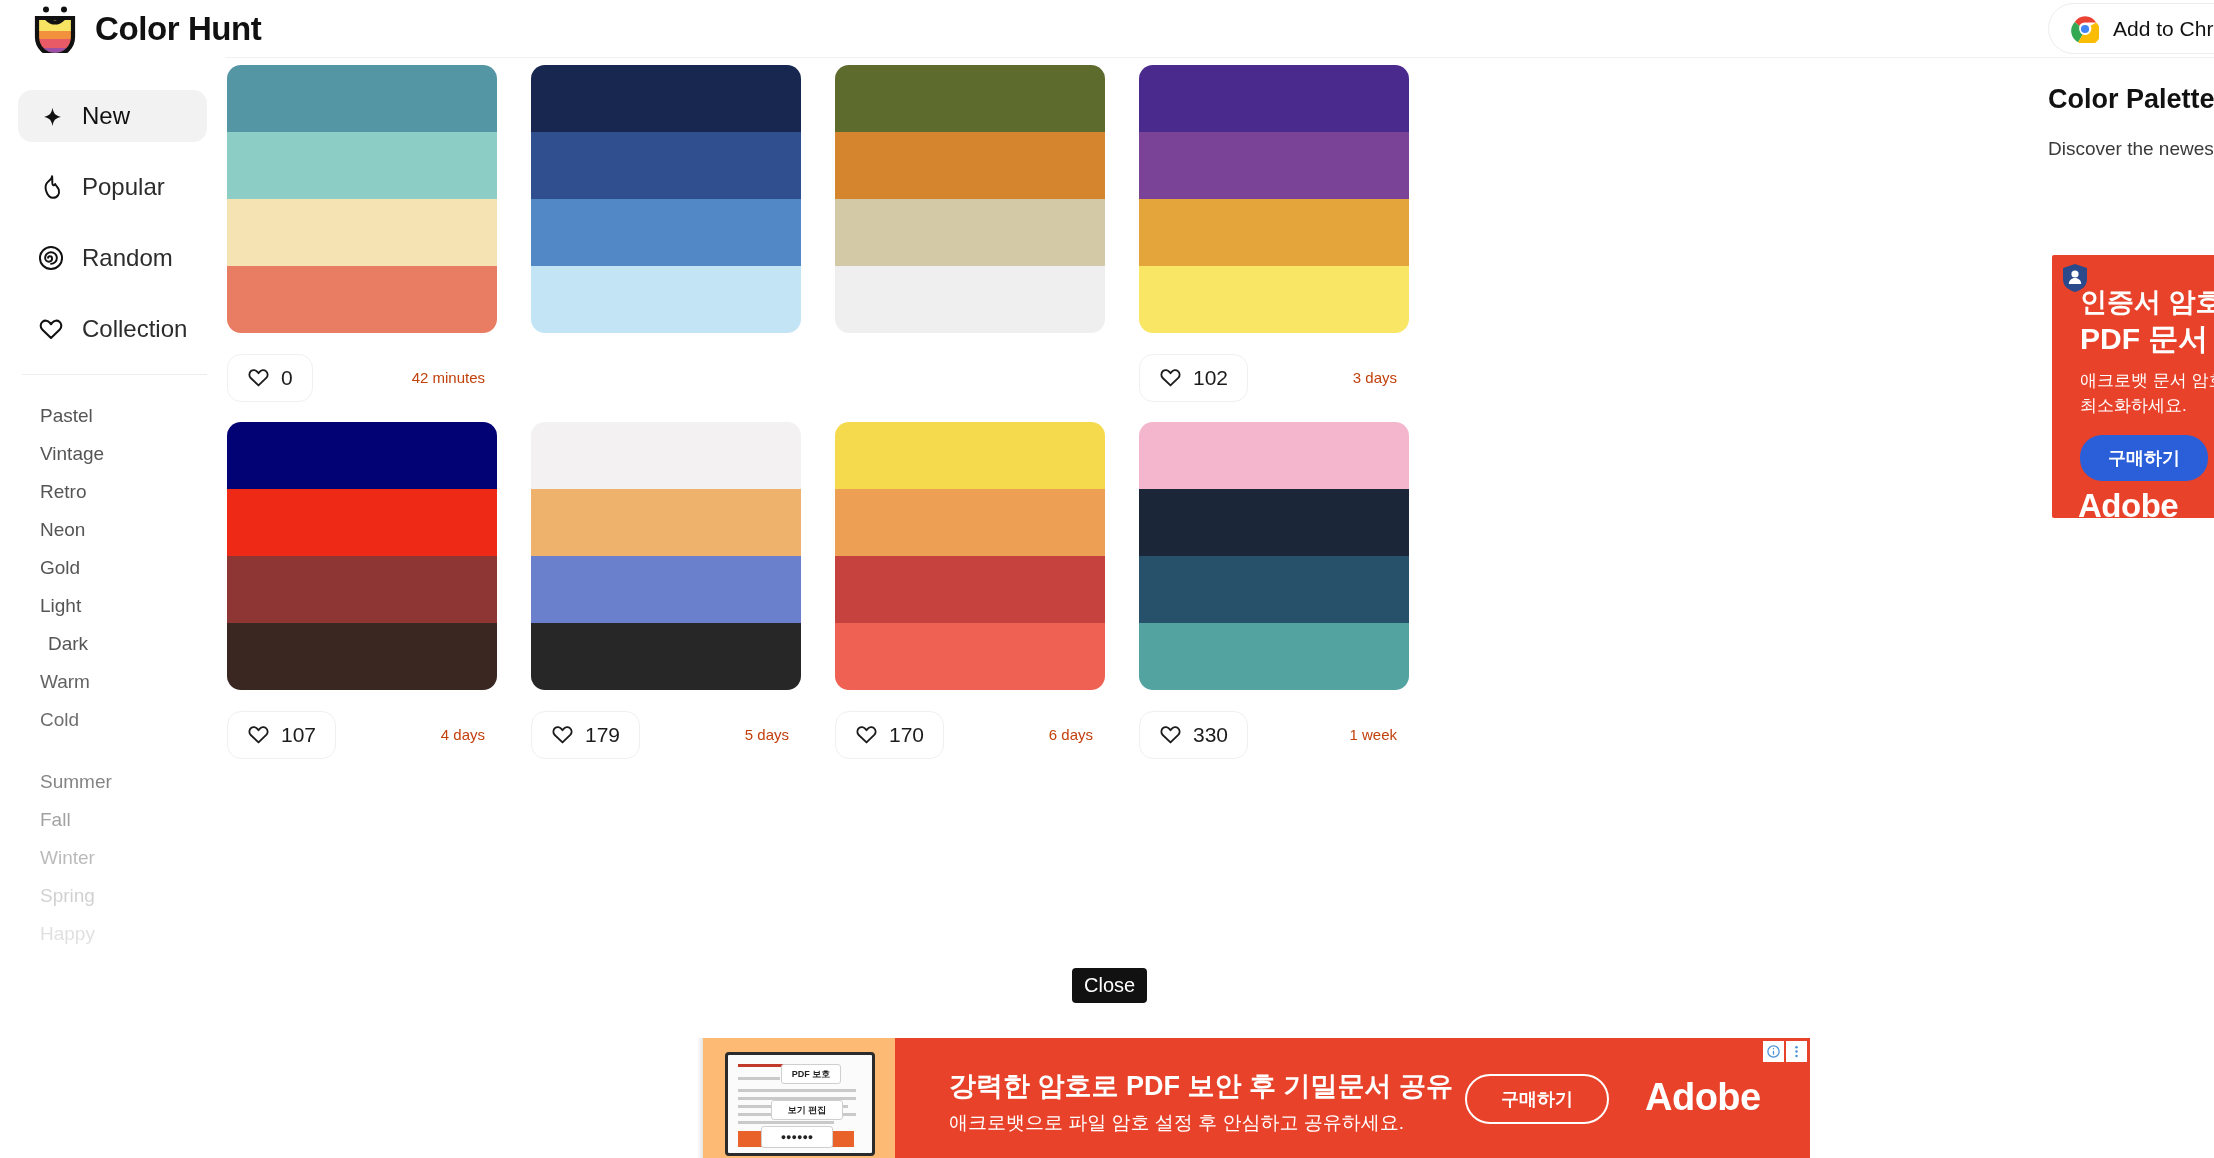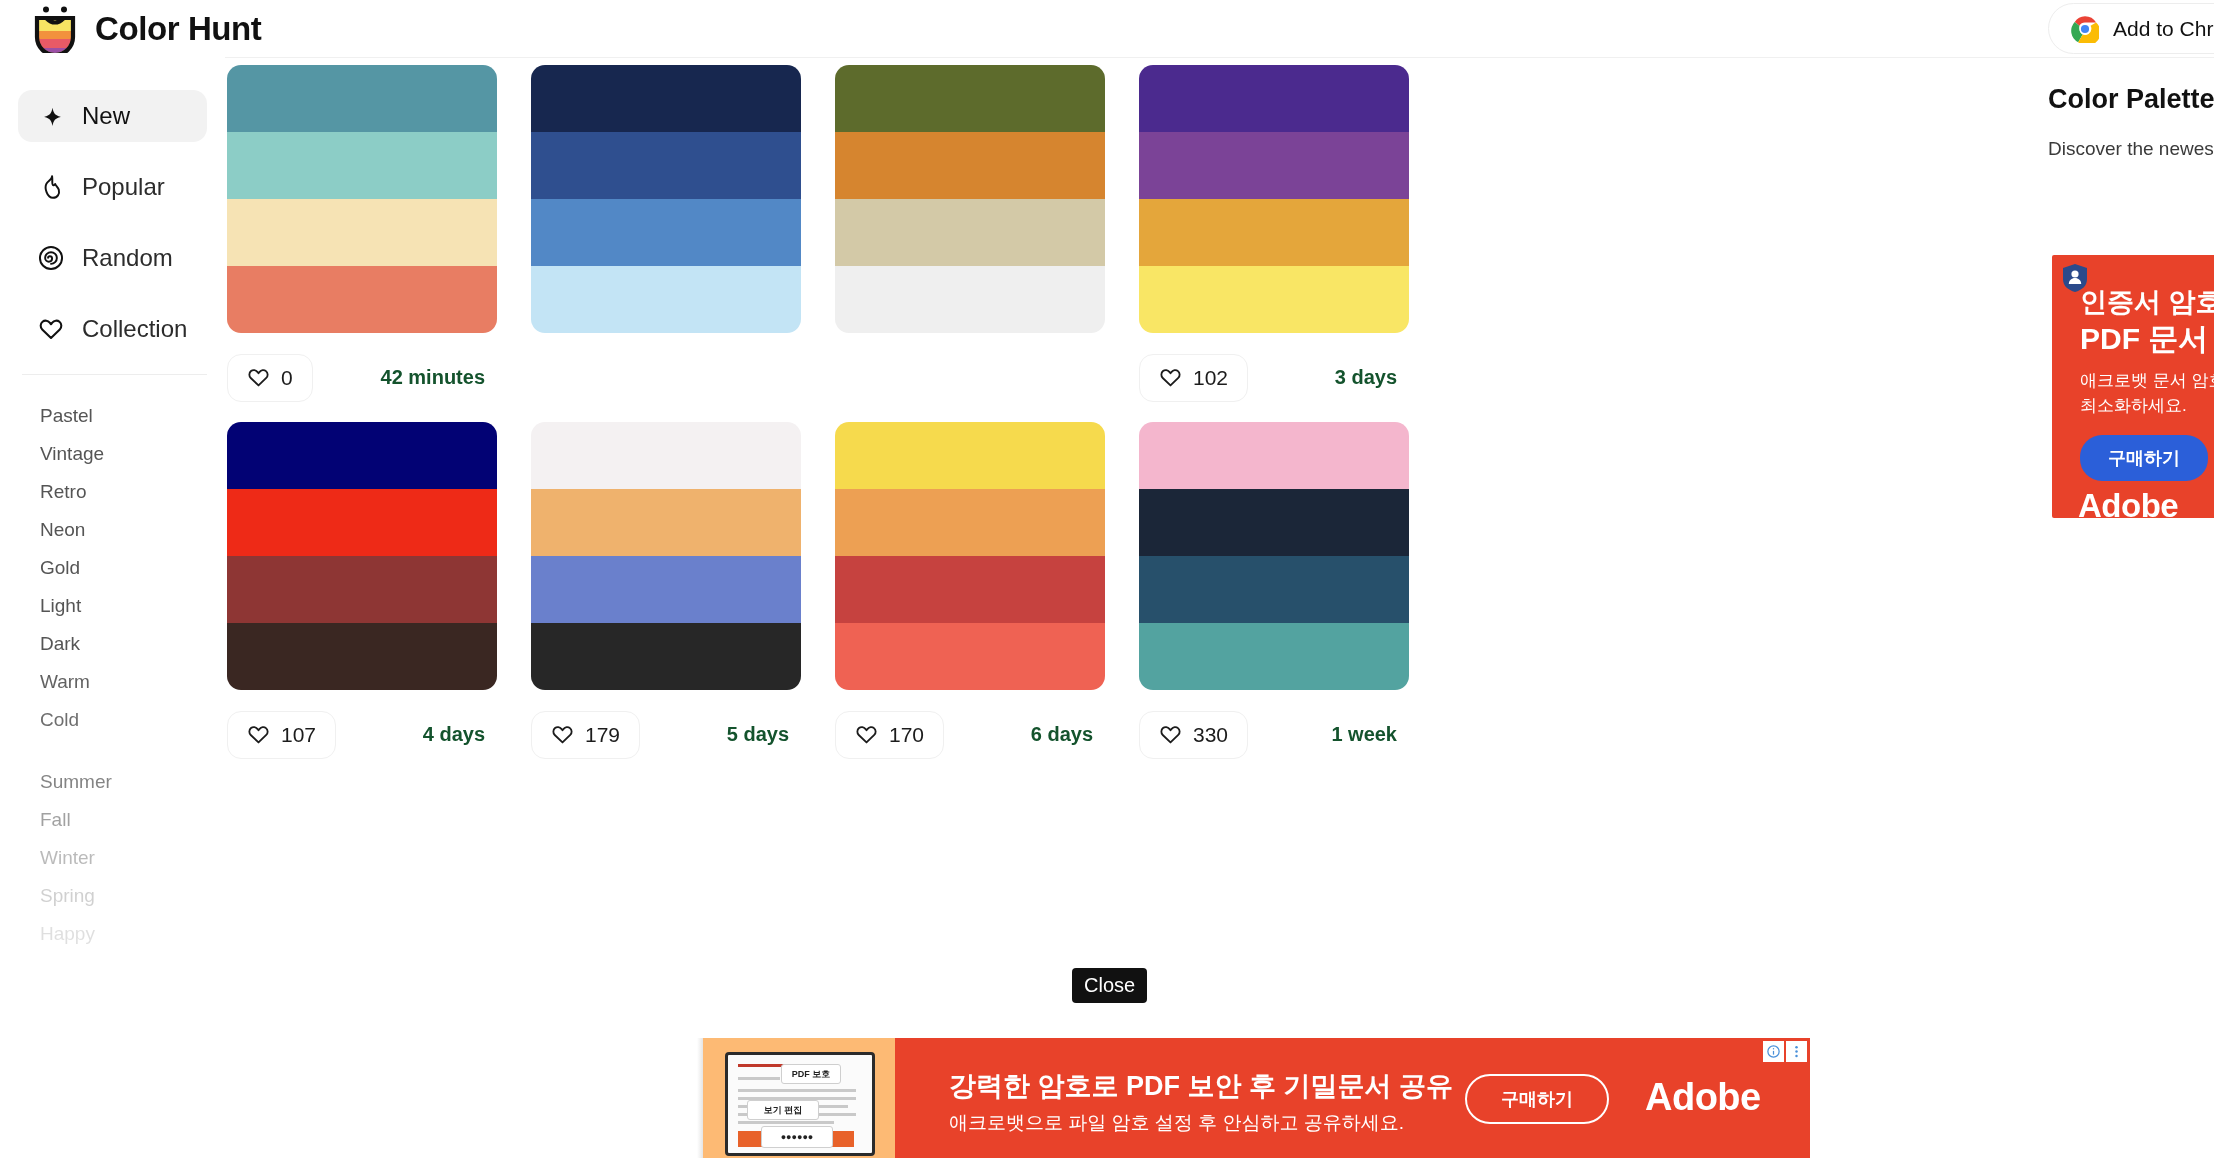--- a/index.html
+++ b/index.html
@@ -102,21 +102,21 @@
     justify-content: space-between; padding: 0 6px 0 0;
   }
   .like-btn {
     display: flex; align-items: center; gap: 11px;
     height: 48px; padding: 0 19px;
     border: 1px solid #f0f0f0; border-radius: 14px; background: #fff;
     cursor: pointer;
   }
   .heart-ico { width: 23px; height: 23px; flex: 0 0 23px; color: #1c1c1c; }
   .like-count { font-size: 21px; color: #1c1c1c; }
-  .time-label { font-size: 20px; color: #14532d; padding-right: 6px; font-weight: bold; }
+  .time-label { font-size: 15px; color: #c2410c; padding-right: 6px; }
 
   
   .rightpanel {
     position: absolute; left: 2040px; top: 58px;
     width: 174px; height: 1100px; background: #fff; overflow: hidden;
   }
   .rp-title {
     font-size: 27px; font-weight: 700; color: #111; line-height: 1.28;
     padding: 24px 0 0 8px; white-space: nowrap;
   }
@@ -285,21 +285,21 @@
         </div>
       </div>
     <div class="nav-divider"></div>
     <div id="tag-list">
         <div class="tag-item" style="opacity: 1;">Pastel</div>
         <div class="tag-item" style="opacity: 1;">Vintage</div>
         <div class="tag-item" style="opacity: 1;">Retro</div>
         <div class="tag-item" style="opacity: 1;">Neon</div>
         <div class="tag-item" style="opacity: 1;">Gold</div>
         <div class="tag-item" style="opacity: 1;">Light</div>
-        <div class="tag-item" style="opacity: 1;">Dark</div>
+        <div class="tag-item" style="opacity: 1; margin-left: 8px;">Dark</div>
         <div class="tag-item" style="opacity: 0.92;">Warm</div>
         <div class="tag-item" style="opacity: 0.85;">Cold</div>
         <div class="tag-item" style="opacity: 0.72; margin-top: 24px;">Summer</div>
         <div class="tag-item" style="opacity: 0.55;">Fall</div>
         <div class="tag-item" style="opacity: 0.4;">Winter</div>
         <div class="tag-item" style="opacity: 0.27;">Spring</div>
         <div class="tag-item" style="opacity: 0.18;">Happy</div>
       </div>
   </div>
 
@@ -456,21 +456,21 @@
         <div class="bi-line" style="left:10px;top:34px;width:118px;"></div>
         <div class="bi-line" style="left:10px;top:42px;width:118px;"></div>
         <div class="bi-line" style="left:10px;top:50px;width:110px;"></div>
         <div class="bi-line" style="left:10px;top:58px;width:118px;"></div>
         <div class="bi-line" style="left:10px;top:66px;width:96px;"></div>
         <div class="bi-orange"></div>
       </div>
       <div class="bi-chip" style="left:78px;top:26px;width:60px;height:20px;">
         <span>PDF 보호</span>
       </div>
-      <div class="bi-chip" style="left:44px;top:62px;width:72px;height:20px;text-align:right;">
+      <div class="bi-chip" style="left:68px;top:62px;width:72px;height:20px;text-align:right;">
         <span>보기   편집</span>
       </div>
       <div class="bi-chip" style="left:58px;top:88px;width:72px;height:22px;">
         <span>●●●●●●</span>
       </div>
     </div>
 
     <div class="banner-h1">강력한 암호로 PDF 보안 후 기밀문서 공유</div>
     <div class="banner-h2">애크로뱃으로 파일 암호 설정 후 안심하고 공유하세요.</div>
     <button class="banner-cta">구매하기</button>

